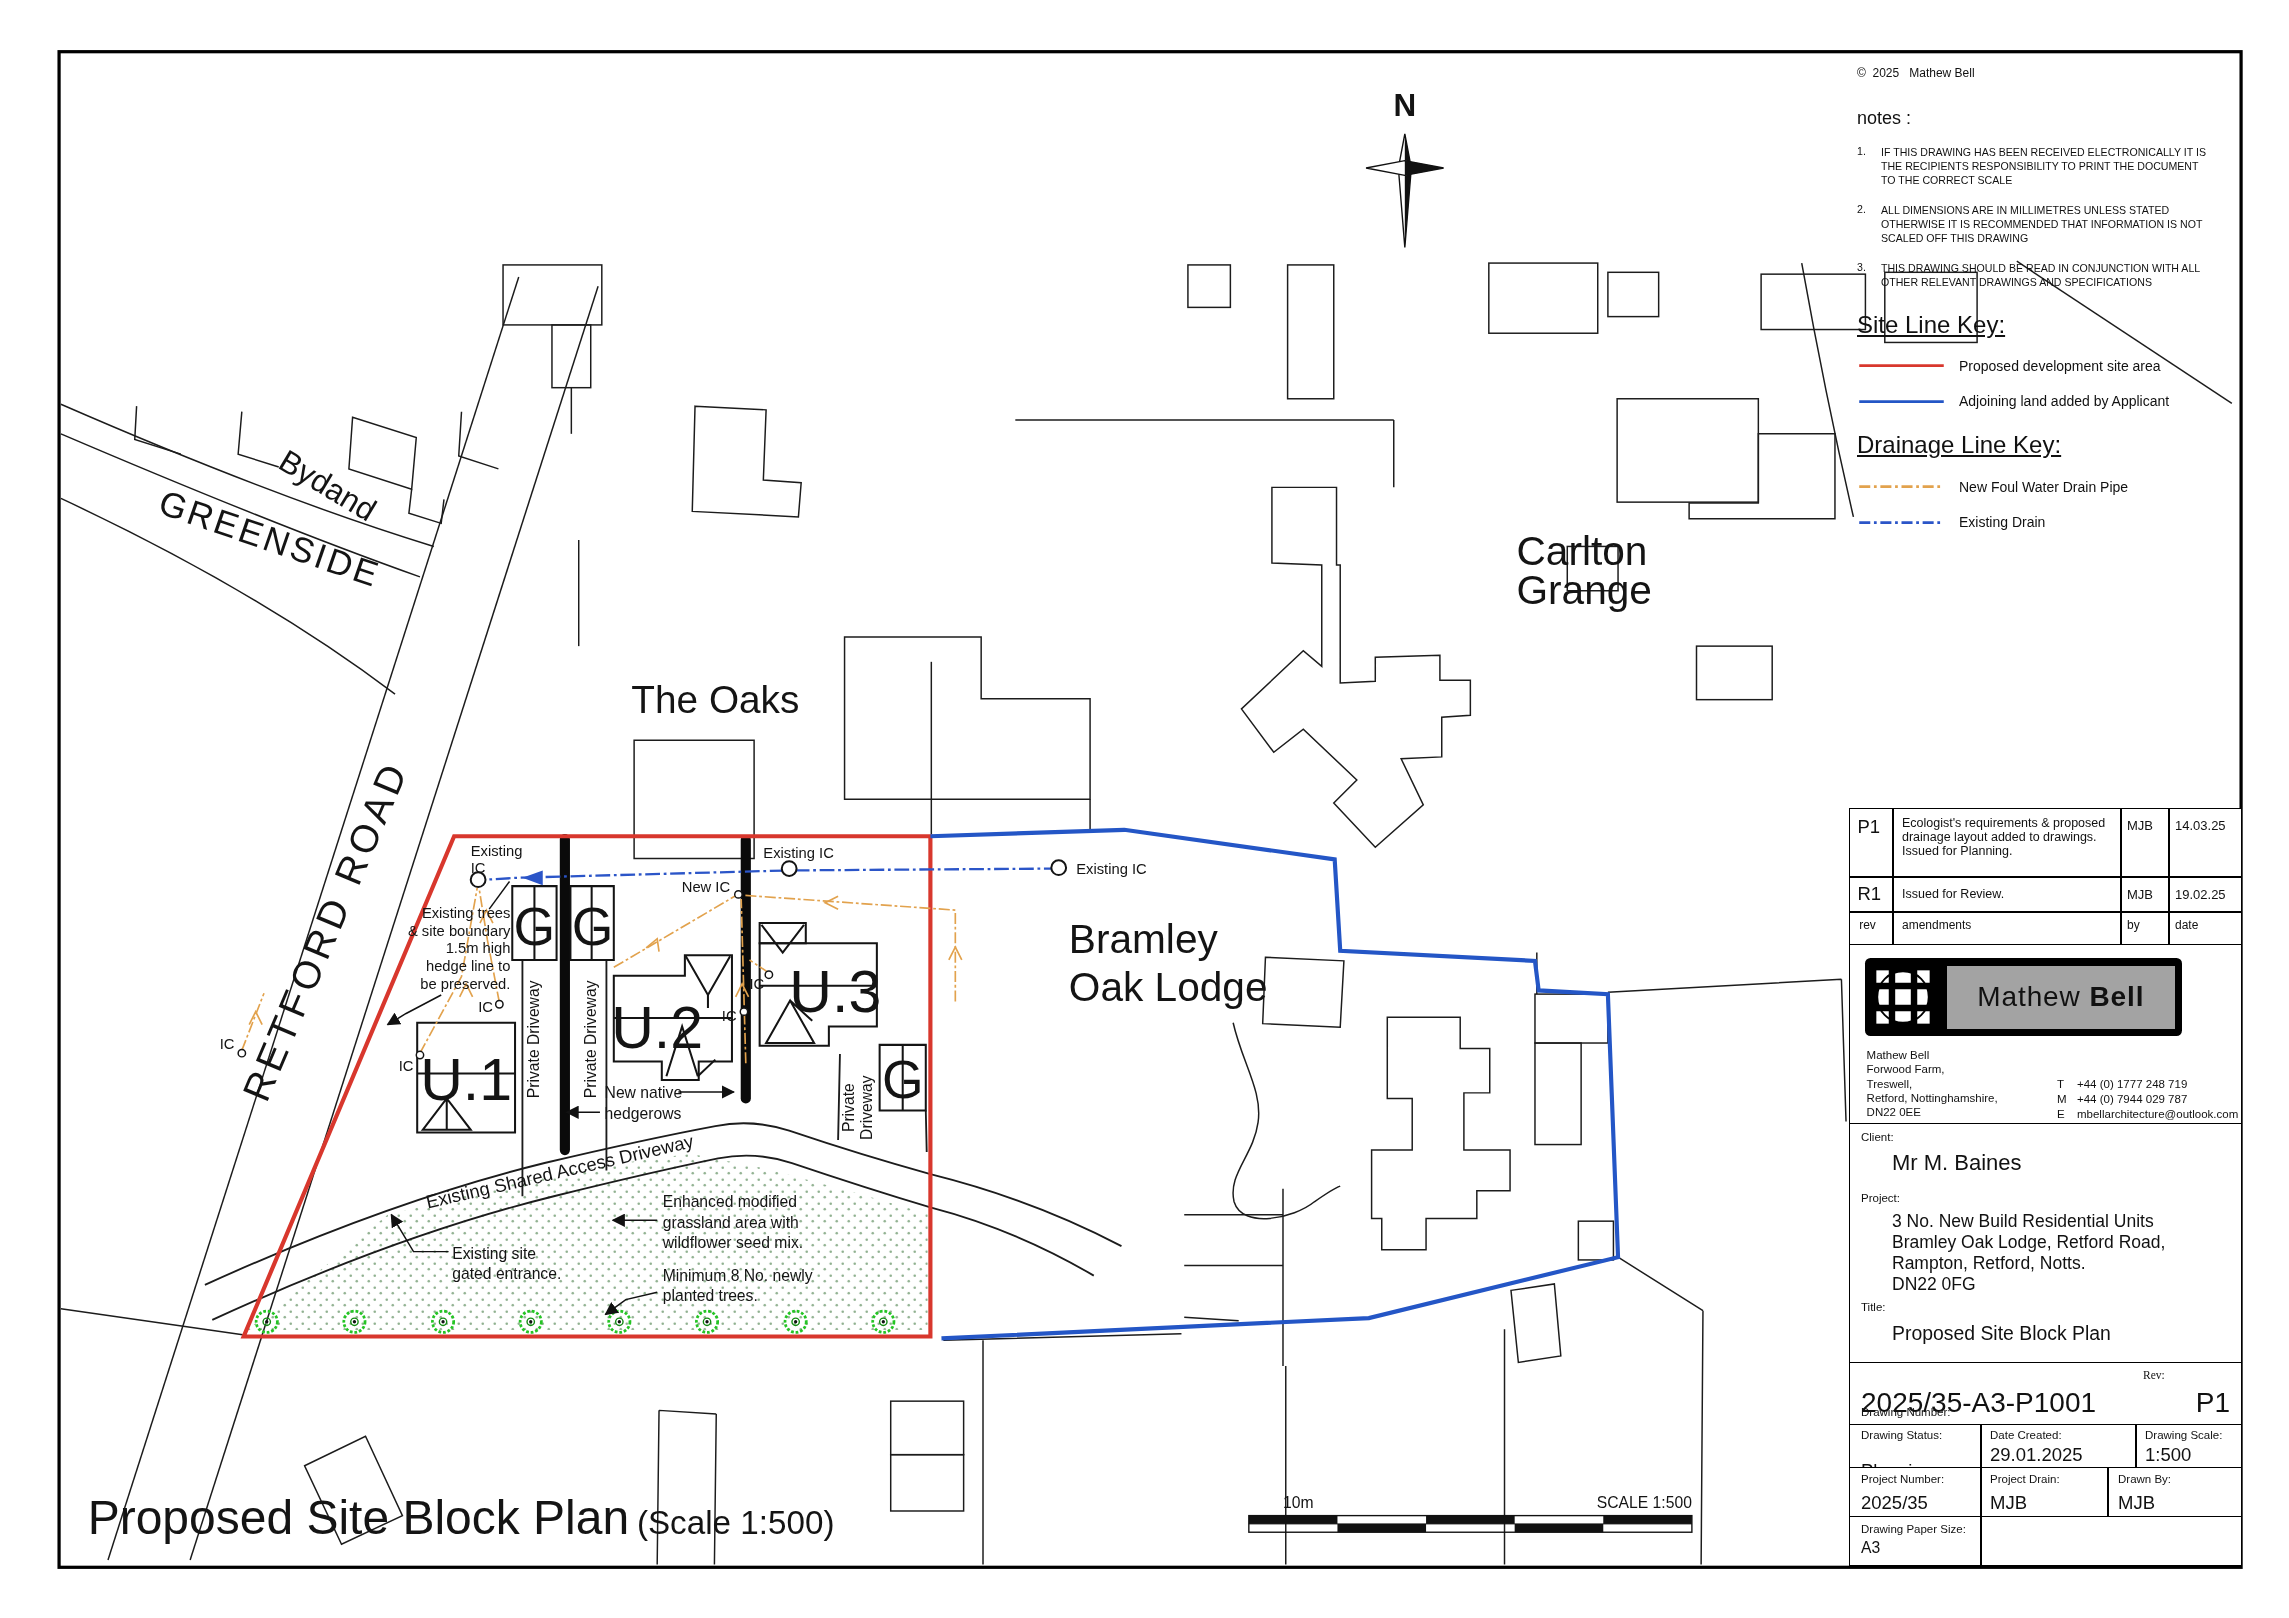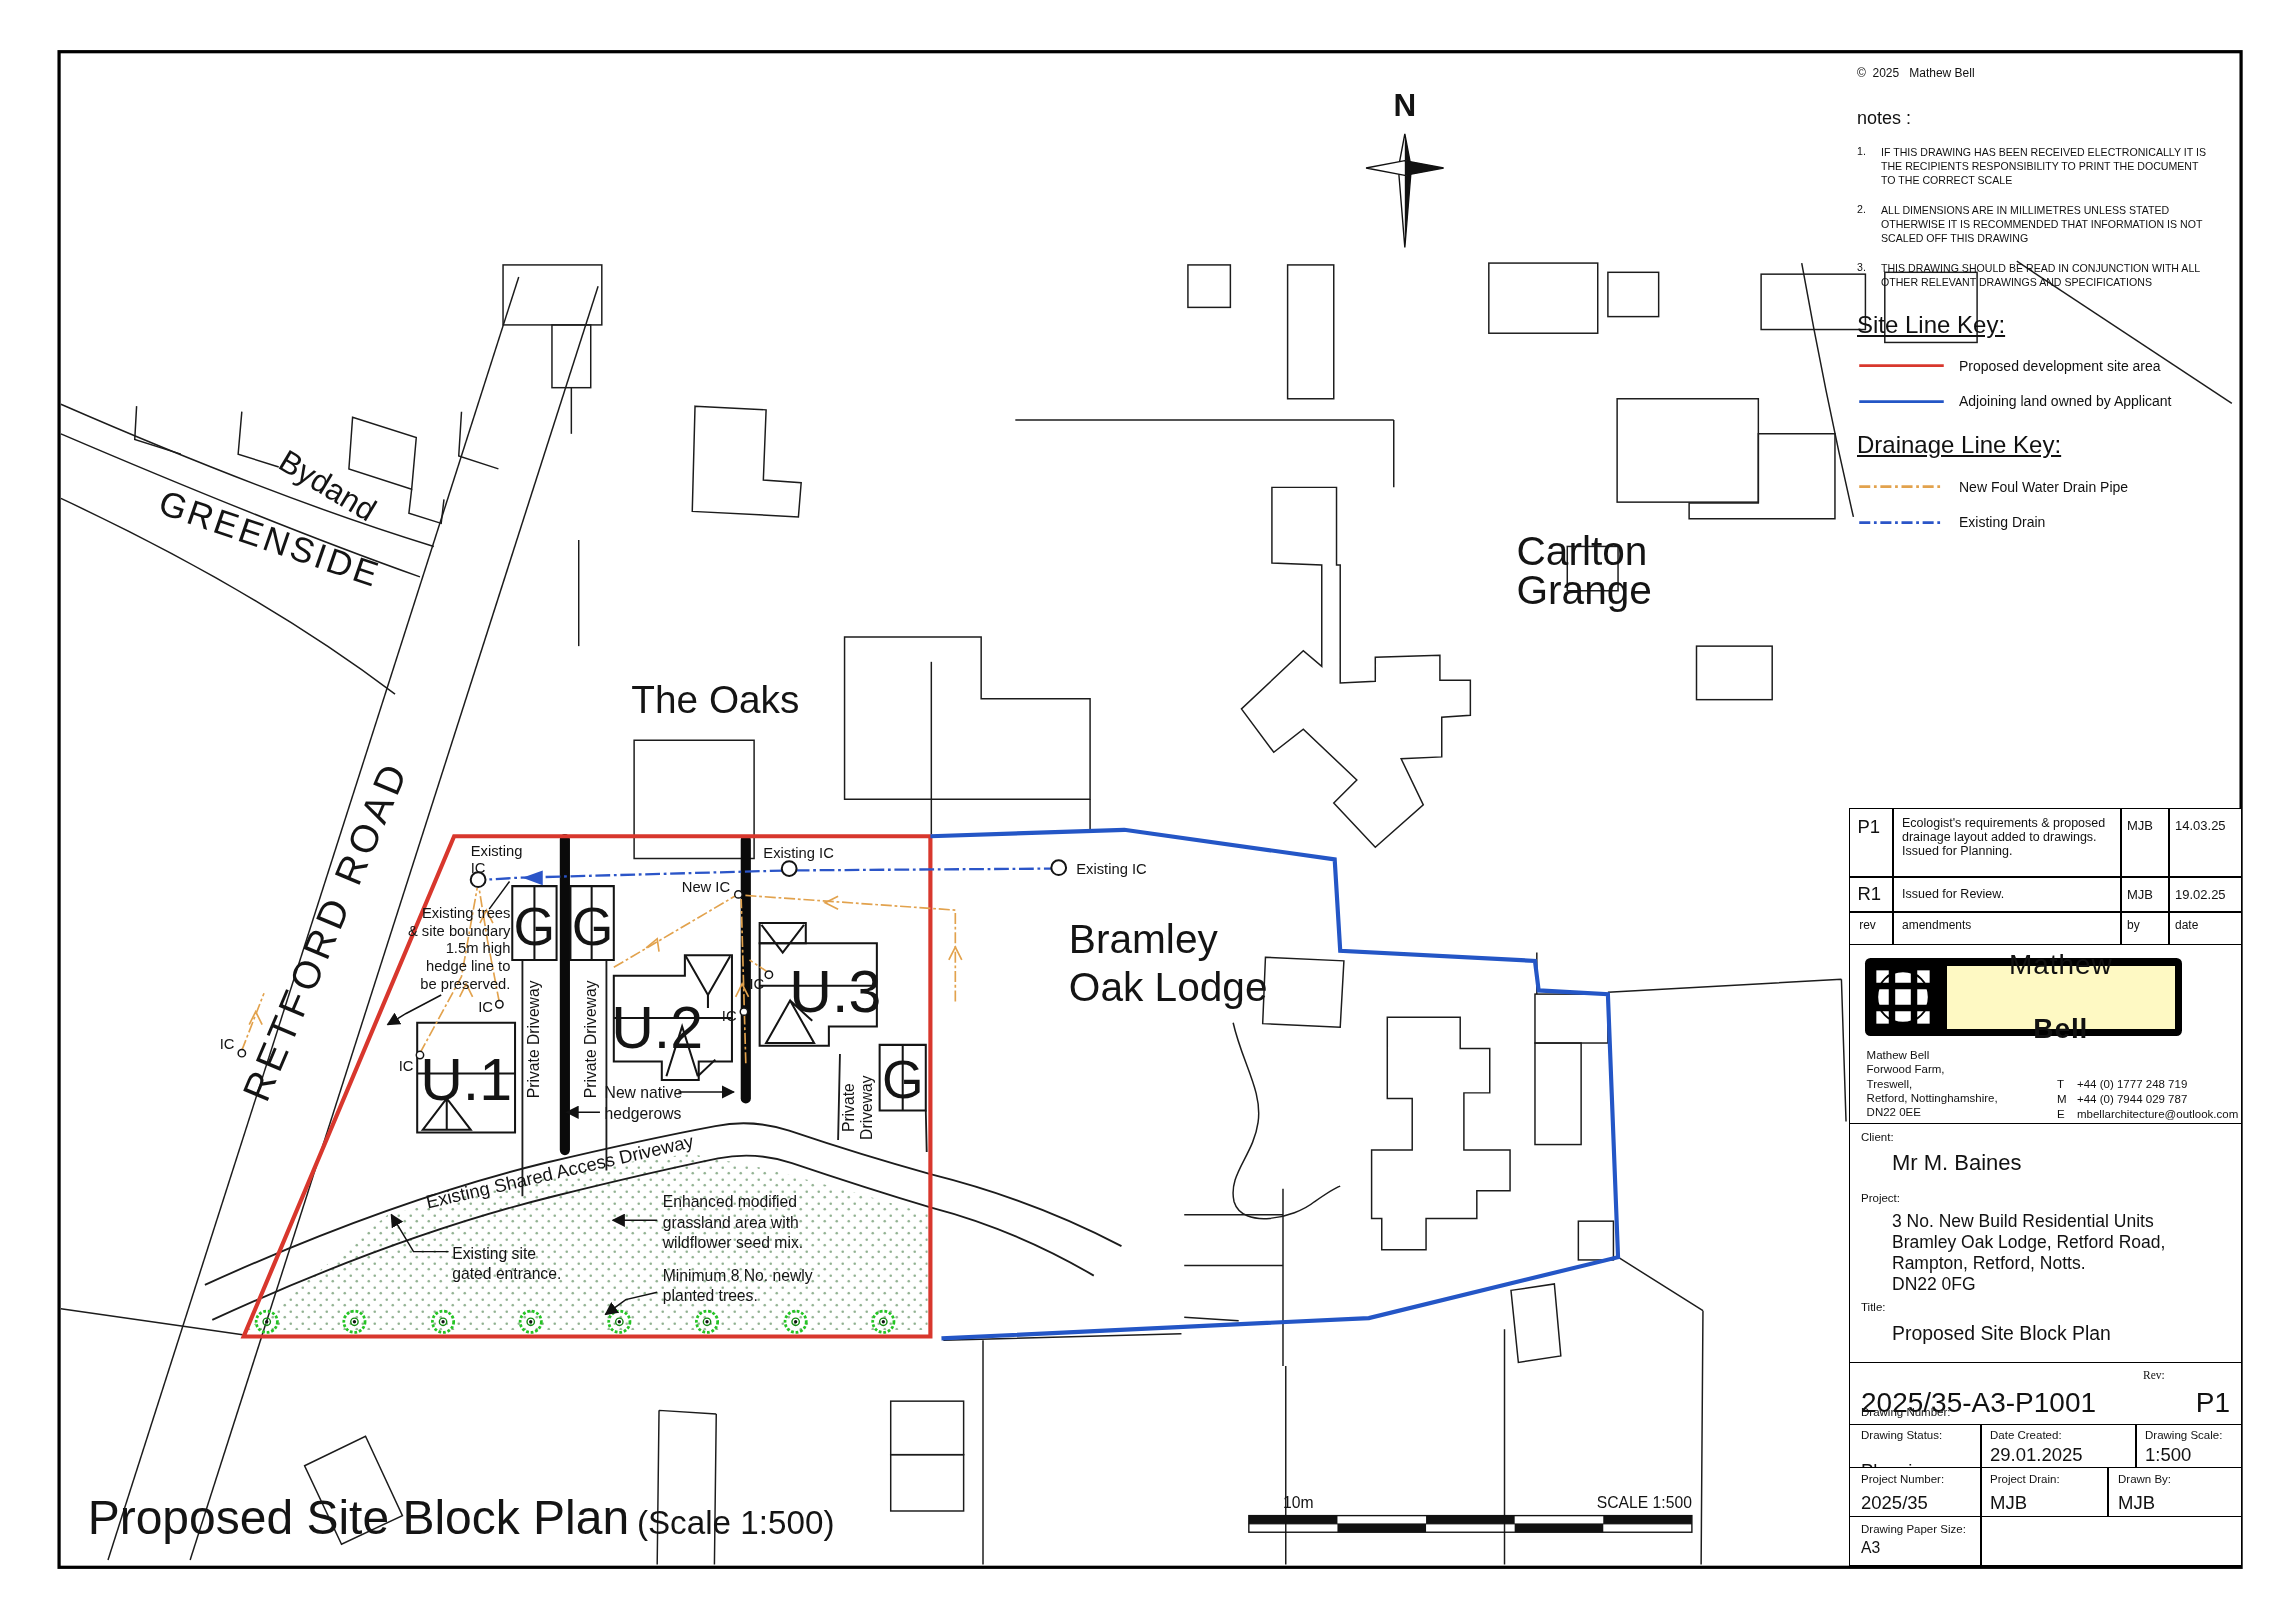--- a/index.html
+++ b/index.html
@@ -18,22 +18,22 @@
   .key-row{display:flex;align-items:center;margin-top:19.4px;}
   .key-swatch{width:89px;height:9.2px;flex:0 0 89px;}
   .key-label{font-size:14px;margin-left:13px;}
   
   .tb{position:absolute;border:1.8px solid #000;background:#fff;box-sizing:border-box;left:1849px;width:393px;}
   .cell-label{font-size:11.5px;}
   .cell-value{font-size:18.5px;}
   .vline{position:absolute;top:0;bottom:0;width:1.8px;background:#000;}
   .hline{position:absolute;left:0;right:0;height:1.8px;background:#000;}
   .logo-banner{position:absolute;left:14.8px;top:13px;width:317px;height:78px;background:#000;border-radius:5.5px;}
-  .logo-white{position:absolute;left:81px;top:6.5px;width:228px;height:63px;background:#fef9c3;border:1.8px solid #000;
-              display:flex;align-items:center;justify-content:center;font-size:28px;letter-spacing:0.9px;flex-direction:column;}
+  .logo-white{position:absolute;left:81px;top:6.5px;width:228px;height:63px;background:#a3a3a3;border:1.8px solid #000;
+              display:flex;align-items:center;justify-content:center;font-size:28px;letter-spacing:0.9px;}
   .addr{position:absolute;left:16.6px;top:103px;font-size:11.5px;line-height:14.3px;}
   .contact{position:absolute;left:207px;top:132px;font-size:11.5px;line-height:14.8px;}
   .contact span.k{display:inline-block;width:20px;}
 </style>
 </head>
 <body>
 
 <div class="sheet">
 
 <svg class="abs" style="left:0;top:0" width="2290" height="1619" viewBox="0 0 2481 1754">
@@ -334,21 +334,21 @@
   <div class="key-row">
     <svg class="key-swatch" width="89" height="9.2" viewBox="0 0 96 10">
       <line x1="2" y1="5" x2="94" y2="5" stroke-width="3" stroke="#d8372d"></line>
     </svg>
     <div class="key-label">Proposed development site area</div>
   </div>
   <div class="key-row">
     <svg class="key-swatch" width="89" height="9.2" viewBox="0 0 96 10">
       <line x1="2" y1="5" x2="94" y2="5" stroke-width="3" stroke="#2456c6"></line>
     </svg>
-    <div class="key-label">Adjoining land owned by Applicant</div>
+    <div class="key-label">Adjoining land added by Applicant</div>
   </div>
 
   <div class="key-heading">Drainage Line Key:</div>
   <div class="key-row">
     <svg class="key-swatch" width="89" height="9.2" viewBox="0 0 96 10">
       <line x1="2" y1="5" x2="94" y2="5" stroke-width="3" stroke-dasharray="12 4 3 4" stroke="#e2a24d"></line>
     </svg>
     <div class="key-label">New Foul Water Drain Pipe</div>
   </div>
   <div class="key-row">

